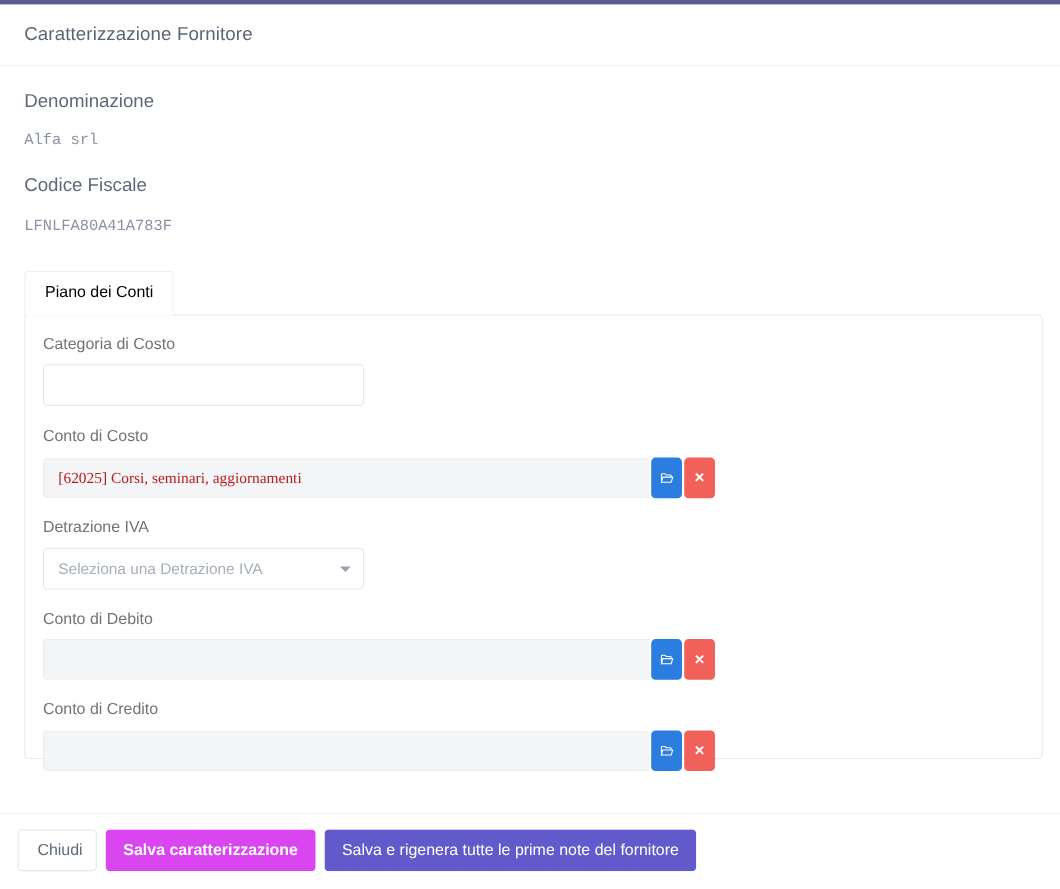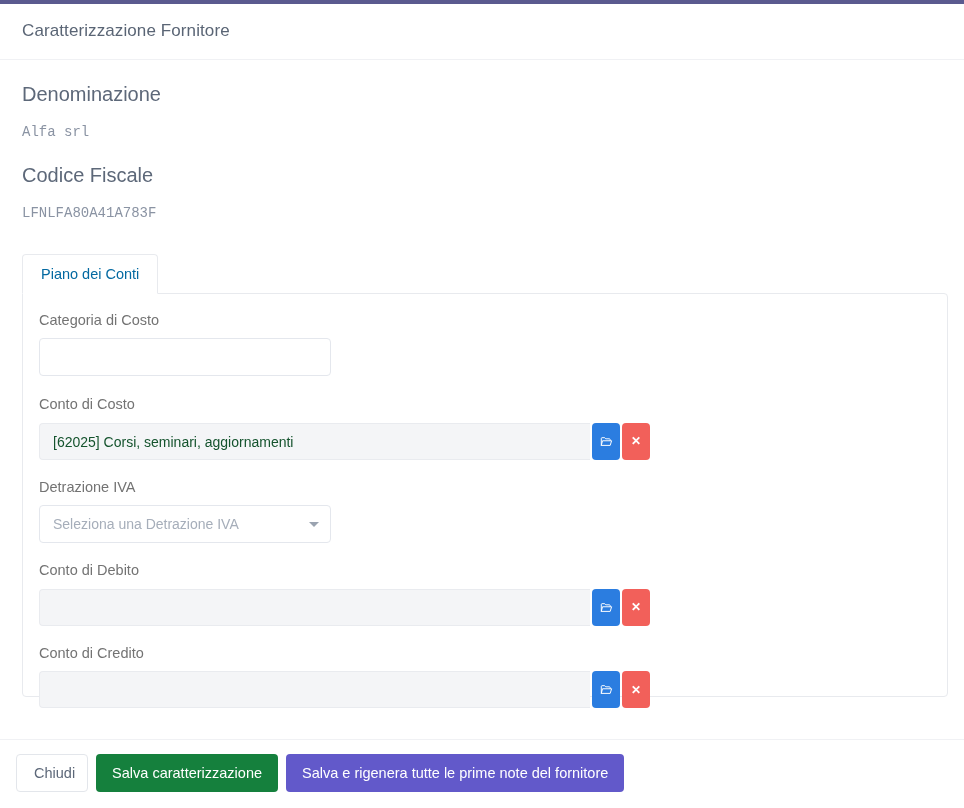--- a/index.html
+++ b/index.html
@@ -45,21 +45,21 @@
     padding: 22px 22px 0 22px;
     overflow: hidden;
   }
   .info-block { margin-bottom: 4px; }
   .info-row {
     display: flex;
     width: 100%;
   }
   .info-col { width: 482px; }
   .info-label {
-    font-size: 20px;
+    font-size: 17px;
     color: #5d6879;
     font-weight: 400;
     margin-bottom: 18px;
     line-height: 1.2;
   }
   .info-value {
     font-size: 14px;
     color: #8a93a3;
     font-weight: 400;
     margin-bottom: 22px;
@@ -71,21 +71,21 @@
   .tab-strip {
     display: flex;
     align-items: flex-end;
     position: relative;
     z-index: 2;
     margin-bottom: -1px;
   }
   .tab {
     padding: 11px 18px 10px 18px;
     font-size: 14.5px;
-    color: #0369a1;
+    color: #000000;
     background: #ffffff;
     border: 1px solid #e8eaee;
     border-bottom: 1px solid #ffffff;
     border-radius: 4px 4px 0 0;
     line-height: 1.2;
     cursor: pointer;
   }
   .tab-panel {
     border: 1px solid #e8eaee;
     border-radius: 0 4px 4px 4px;
@@ -126,23 +126,23 @@
     position: relative;
   }
   .input-group .ig-input {
     flex: 1 1 auto;
     height: 37px;
     border: 1px solid #e9ebef;
     border-right: none;
     border-radius: 4px 0 0 4px;
     background: #f4f5f7;
     font-size: 14px;
-    color: #14532d;
+    color: #b91c1c;
     padding: 0 13px;
-    font-family: Liberation Sans, sans-serif;
+    font-family: Liberation Serif, serif;
     outline: none;
     line-height: 37px;
     overflow: hidden;
     white-space: nowrap;
   }
   .ig-btn {
     width: 28px;
     flex: 0 0 28px;
     display: flex;
     align-items: center;
@@ -219,21 +219,21 @@
     cursor: pointer;
     line-height: 1.25;
     white-space: nowrap;
   }
   .btn-light {
     background: #ffffff;
     border-color: #e3e6eb;
     color: #5d6879;
     padding-left: 17px; padding-right: 12px;
   }
-  .btn-primary { background: #15803d; color: #ffffff; }
+  .btn-primary { background: #d946ef; color: #ffffff; font-weight: bold; }
   .btn-warning { background: #fbb040; color: #ffffff; }
   .btn-purple  { background: #6259ca; color: #ffffff; }
 </style>
 </head>
 <body>
 
 <div class="modal">
 
   <div class="top-accent"></div>
 

